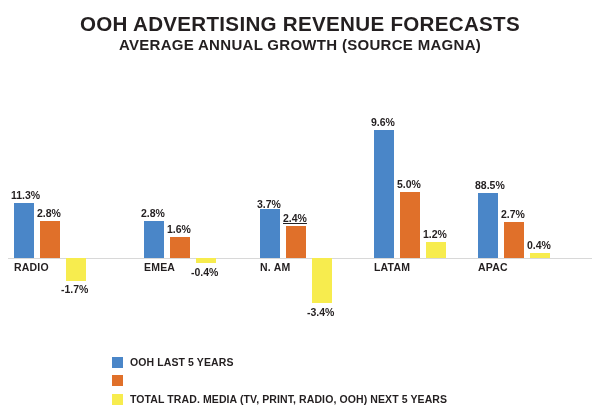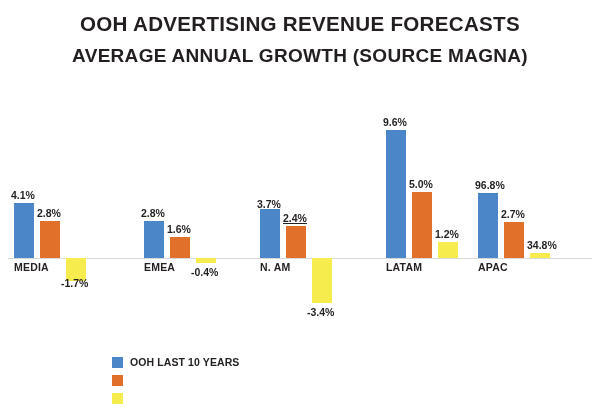--- a/index.html
+++ b/index.html
@@ -24,24 +24,23 @@
     font-size: 21px;
     font-weight: bold;
     letter-spacing: 0.3px;
     margin-top: 12px;
     color: #231f20;
     font-stretch: condensed;
     transform: scaleX(0.98);
   }
   .subtitle {
     text-align: center;
-    font-size: 19px;
+    font-size: 15px;
     font-weight: bold;
     letter-spacing: 0.3px;
-    margin-top: 9px;
     color: #231f20;
   }
   .plot {
     position: absolute;
     left: 0;
     top: 96px;
     width: 600px;
     height: 220px;
   }
   .axis-line {
@@ -122,25 +121,25 @@
   <div class="subtitle">AVERAGE ANNUAL GROWTH (SOURCE MAGNA)</div>
 
   <div class="plot">
     <div class="axis-line"></div>
     <div id="groups">
         <div class="group" style="left: 14px; width: 110px;">
           <div class="bars">
             <div class="bar" style="left: 0px; width: 20px; height: 54.53px; background: rgb(74, 134, 200);"></div>
             <div class="bar" style="left: 26px; width: 20px; height: 37.24px; background: rgb(224, 112, 42);"></div>
           </div>
-          <div class="vlabel" style="top: 81.47px; left: -3px;">4.1%</div>
+          <div class="vlabel" style="top: 81.47px; left: -3px;">11.3%</div>
           <div class="vlabel" style="top: 98.76px; left: 23px;">2.8%</div>
           <div class="bar neg" style="left: 52px; width: 20px; height: 22.61px; background: rgb(247, 236, 78);"></div>
-          <div class="vlabel" style="top: 169px; left: 47px;">-1.7%</div>
-          <div class="cat-label" style="left: 0px;">MEDIA</div>
+          <div class="vlabel" style="top: 175px; left: 47px;">-1.7%</div>
+          <div class="cat-label" style="left: 0px;">RADIO</div>
         </div>
         <div class="group" style="left: 144px; width: 110px;">
           <div class="bars">
             <div class="bar" style="left: 0px; width: 20px; height: 37.24px; background: rgb(74, 134, 200);"></div>
             <div class="bar" style="left: 26px; width: 20px; height: 21.28px; background: rgb(224, 112, 42);"></div>
           </div>
           <div class="vlabel" style="top: 98.76px; left: -3px;">2.8%</div>
           <div class="vlabel" style="top: 114.72px; left: 23px;">1.6%</div>
           <div class="bar neg" style="left: 52px; width: 20px; height: 5.32px; background: rgb(247, 236, 78);"></div>
           <div class="vlabel" style="top: 158.32px; left: 47px;">-0.4%</div>
@@ -150,51 +149,52 @@
           <div class="bars">
             <div class="bar" style="left: 0px; width: 20px; height: 49.21px; background: rgb(74, 134, 200);"></div>
             <div class="bar" style="left: 26px; width: 20px; height: 31.92px; background: rgb(224, 112, 42);"></div>
           </div>
           <div class="vlabel" style="top: 90px; left: -3px;">3.7%</div>
           <div class="vlabel" style="top: 104.08px; left: 23px; text-decoration: underline;">2.4%</div>
           <div class="bar neg" style="left: 52px; width: 20px; height: 45.22px; background: rgb(247, 236, 78);"></div>
           <div class="vlabel" style="top: 198.22px; left: 47px;">-3.4%</div>
           <div class="cat-label" style="left: 0px;">N. AM</div>
         </div>
-        <div class="group" style="left: 386px; width: 110px;">
+        <div class="group" style="left: 374px; width: 110px;">
           <div class="bars">
             <div class="bar" style="left: 0px; width: 20px; height: 127.68px; background: rgb(74, 134, 200);"></div>
             <div class="bar" style="left: 26px; width: 20px; height: 66.5px; background: rgb(224, 112, 42);"></div>
             <div class="bar" style="left: 52px; width: 20px; height: 15.96px; background: rgb(247, 236, 78);"></div>
           </div>
           <div class="vlabel" style="top: 8.32px; left: -3px;">9.6%</div>
           <div class="vlabel" style="top: 69.5px; left: 23px;">5.0%</div>
           <div class="vlabel" style="top: 120.04px; left: 49px;">1.2%</div>
           <div class="cat-label" style="left: 0px;">LATAM</div>
         </div>
         <div class="group" style="left: 478px; width: 110px;">
           <div class="bars">
             <div class="bar" style="left: 0px; width: 20px; height: 65.17px; background: rgb(74, 134, 200);"></div>
             <div class="bar" style="left: 26px; width: 20px; height: 35.91px; background: rgb(224, 112, 42);"></div>
             <div class="bar" style="left: 52px; width: 20px; height: 5.32px; background: rgb(247, 236, 78);"></div>
           </div>
-          <div class="vlabel" style="top: 70.83px; left: -3px;">96.8%</div>
+          <div class="vlabel" style="top: 70.83px; left: -3px;">88.5%</div>
           <div class="vlabel" style="top: 100.09px; left: 23px;">2.7%</div>
-          <div class="vlabel" style="top: 130.68px; left: 49px;">34.8%</div>
+          <div class="vlabel" style="top: 130.68px; left: 49px;">0.4%</div>
           <div class="cat-label" style="left: 0px;">APAC</div>
         </div>
       </div>
   </div>
 
   <div class="legend" id="legend">
       <div class="legend-row">
         <span class="swatch" style="background: rgb(74, 134, 200);"></span>
-        <span class="legend-label">OOH LAST 10 YEARS</span>
+        <span class="legend-label">OOH LAST 5 YEARS</span>
       </div>
       <div class="legend-row">
         <span class="swatch" style="background: rgb(224, 112, 42);"></span>
       </div>
       <div class="legend-row">
         <span class="swatch" style="background: rgb(247, 236, 78);"></span>
+        <span class="legend-label">TOTAL TRAD. MEDIA (TV, PRINT, RADIO, OOH) NEXT 5 YEARS</span>
       </div>
     </div>
 
 </div>
 
 </body></html>

